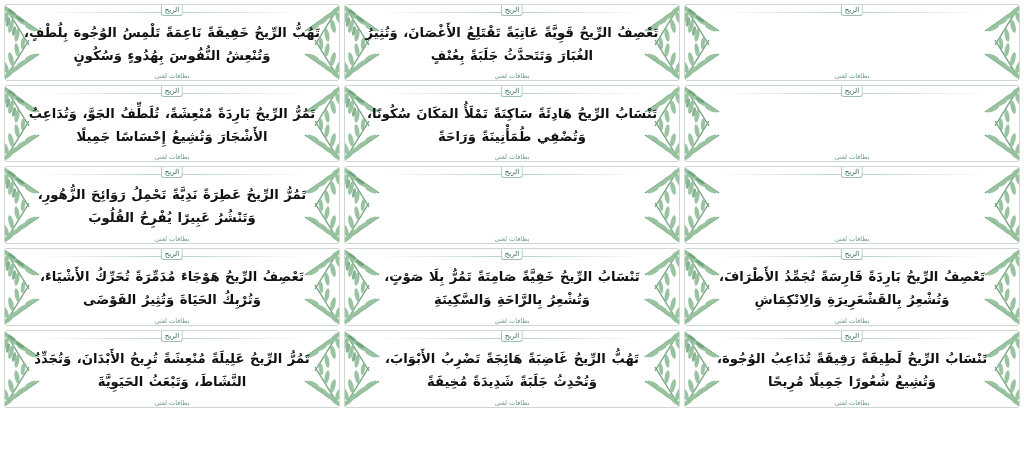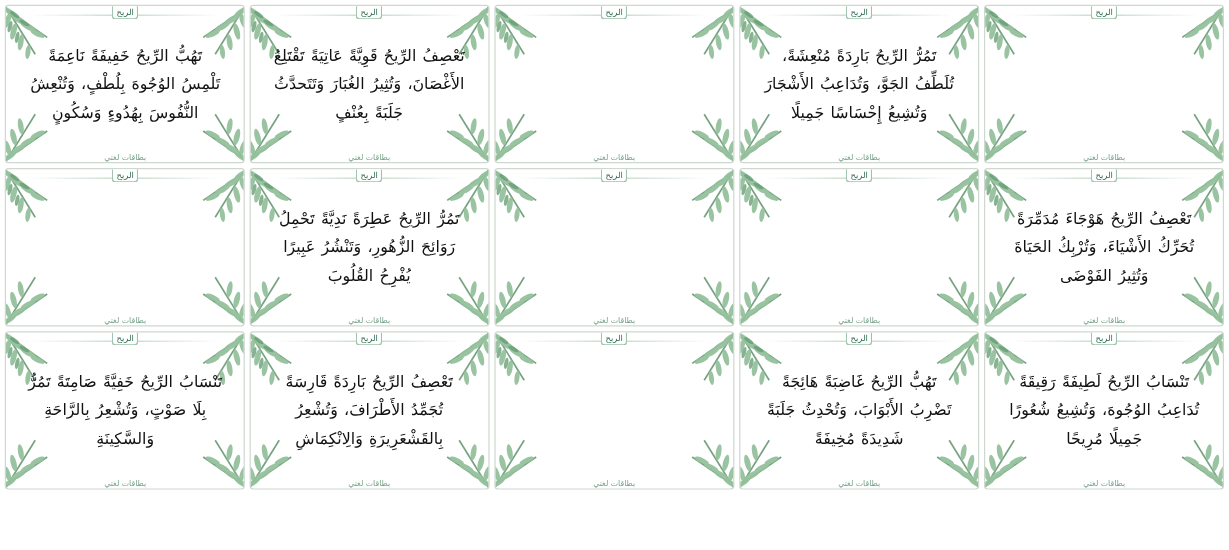--- a/index.html
+++ b/index.html
@@ -10,21 +10,21 @@
     width: 1024px;
     height: 458px;
     background: #ffffff;
     font-family: "DejaVu Sans", sans-serif;
     overflow: hidden;
   }
   #sheet {
     width: 1024px;
     height: 412px;
     display: grid;
-    grid-template-columns: repeat(5, 1fr);
+    grid-template-columns: repeat(3, 1fr);
     grid-template-rows: repeat(3, 1fr);
     column-gap: 4px;
     row-gap: 4px;
     padding: 4px;
     box-sizing: border-box;
     background: #ffffff;
   }
   .card {
     position: relative;
     box-sizing: border-box;
@@ -81,21 +81,21 @@
   }
   .card-text {
     position: relative;
     z-index: 2;
     text-align: center;
     font-family: "DejaVu Sans", sans-serif;
     font-size: 13.2px;
     line-height: 1.75;
     color: #111111;
     padding: 16px 18px 14px 18px;
-    font-weight: 400;
+    font-weight: 700;
     direction: rtl;
     unicode-bidi: isolate;
     word-spacing: 1px;
   }
   .top-rule {
     position: absolute;
     top: 7px;
     left: 10%;
     right: 10%;
     height: 1px;
@@ -531,20 +531,21 @@
           <ellipse cx="24" cy="21" rx="7" ry="2.4" transform="rotate(28 24 21)"></ellipse>
           <ellipse cx="32" cy="27" rx="6.5" ry="2.2" transform="rotate(25 32 27)"></ellipse>
           <ellipse cx="7" cy="16" rx="2.3" ry="6.5" transform="rotate(18 7 16)"></ellipse>
           <ellipse cx="12" cy="25" rx="2.4" ry="7" transform="rotate(14 12 25)"></ellipse>
           <ellipse cx="18" cy="34" rx="2.3" ry="6.8" transform="rotate(10 18 34)"></ellipse>
         </g>
       </svg>
     </div>
 
     <div class="header-tag">الريح</div>
+    <div class="card-text">تَنْسَابُ الرِّيحُ هَادِئَةً سَاكِنَةً تَمْلَأُ المَكَانَ سُكُونًا، وَتُضْفِي طُمَأْنِينَةً وَرَاحَةً</div>
     <div class="footer-tag">بطاقات لغتي</div>
   </div>
     <div class="card">
     <div class="top-rule"></div>
 
     <div class="leaf tl">
       <svg viewBox="0 0 56 52" xmlns="http://www.w3.org/2000/svg">
         <g stroke="#7fae8a" stroke-width="1.1" fill="none">
           <path d="M2 4 L40 30" stroke="#6f9e7b" stroke-width="1.4"></path>
           <path d="M4 2 L30 44" stroke="#6f9e7b" stroke-width="1.4"></path>
@@ -1223,20 +1224,21 @@
           <ellipse cx="24" cy="21" rx="7" ry="2.4" transform="rotate(28 24 21)"></ellipse>
           <ellipse cx="32" cy="27" rx="6.5" ry="2.2" transform="rotate(25 32 27)"></ellipse>
           <ellipse cx="7" cy="16" rx="2.3" ry="6.5" transform="rotate(18 7 16)"></ellipse>
           <ellipse cx="12" cy="25" rx="2.4" ry="7" transform="rotate(14 12 25)"></ellipse>
           <ellipse cx="18" cy="34" rx="2.3" ry="6.8" transform="rotate(10 18 34)"></ellipse>
         </g>
       </svg>
     </div>
 
     <div class="header-tag">الريح</div>
+    <div class="card-text">تَمُرُّ الرِّيحُ عَلِيلَةً مُنْعِشَةً تُرِيحُ الأَبْدَانَ، وَتُجَدِّدُ النَّشَاطَ، وَتَبْعَثُ الحَيَوِيَّةَ</div>
     <div class="footer-tag">بطاقات لغتي</div>
   </div>
     <div class="card">
     <div class="top-rule"></div>
 
     <div class="leaf tl">
       <svg viewBox="0 0 56 52" xmlns="http://www.w3.org/2000/svg">
         <g stroke="#7fae8a" stroke-width="1.1" fill="none">
           <path d="M2 4 L40 30" stroke="#6f9e7b" stroke-width="1.4"></path>
           <path d="M4 2 L30 44" stroke="#6f9e7b" stroke-width="1.4"></path>

